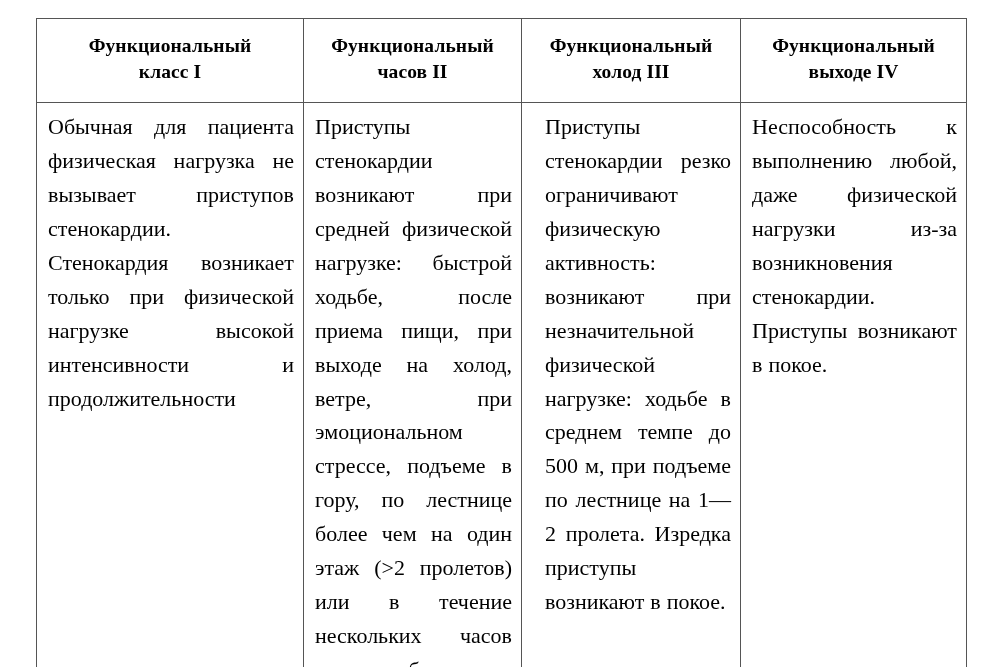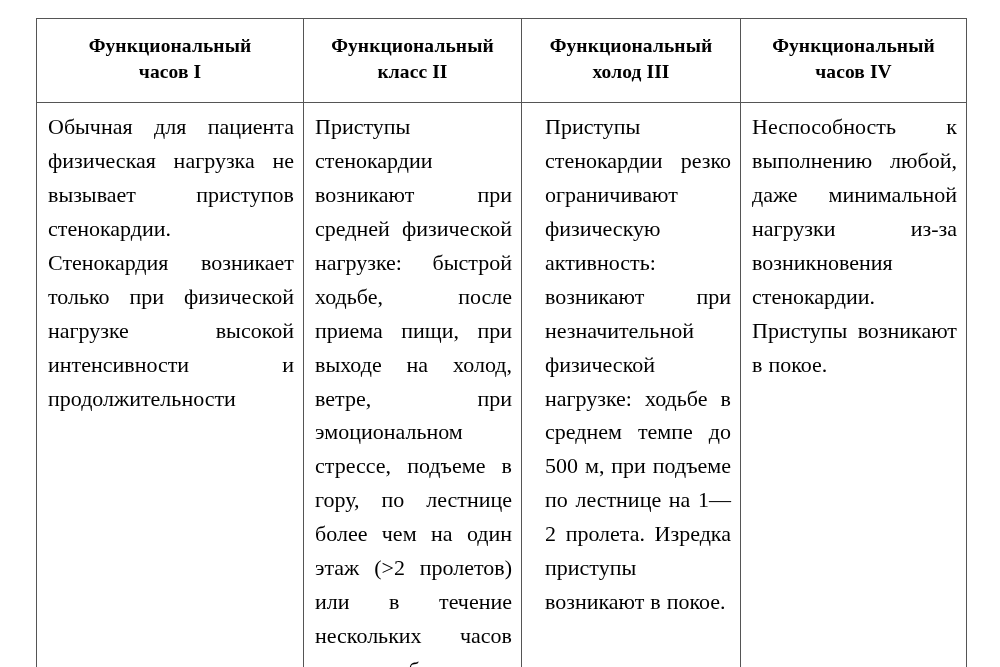--- a/index.html
+++ b/index.html
@@ -99,48 +99,48 @@
       <colgroup>
         <col class="c1">
         <col class="c2">
         <col class="c3">
         <col class="c4">
       </colgroup>
       <thead>
         <tr>
           <th>
             <span>Функциональный</span><br>
-            <span>часов I</span>
+            <span>класс I</span>
           </th>
           <th>
             <span>Функциональный</span><br>
-            <span>класс II</span>
+            <span>часов II</span>
           </th>
           <th>
             <span>Функциональный</span><br>
             <span>холод III</span>
           </th>
           <th>
             <span>Функциональный</span><br>
-            <span>часов IV</span>
+            <span>выходе IV</span>
           </th>
         </tr>
       </thead>
       <tbody>
         <tr>
           <td class="col1">
             <span class="cell-text">Обычная для пациента физическая нагрузка не вызывает приступов стенокардии. Стенокардия возникает только при физической нагрузке высокой интенсивности и продолжительности</span>
           </td>
           <td class="col2">
             <span class="cell-text">Приступы стенокардии возникают при средней физической нагрузке: быстрой ходьбе, после приема пищи, при выходе на холод, ветре, при эмоциональном стрессе, подъеме в гору, по лестнице более чем на один этаж (&gt;2 пролетов) или в течение нескольких часов после пробуждения.</span>
           </td>
           <td class="col3">
             <span class="cell-text">Приступы стенокардии резко ограничивают физическую активность: возникают при незначительной физической нагрузке: ходьбе в среднем темпе до 500 м, при подъеме по лестнице на 1—2 пролета. Изредка приступы возникают в покое.</span>
           </td>
           <td class="col4">
-            <span class="cell-text">Неспособность к выполнению любой, даже минимальной нагрузки из-за возникновения стенокардии. Приступы возникают в покое.</span>
+            <span class="cell-text">Неспособность к выполнению любой, даже физической нагрузки из-за возникновения стенокардии. Приступы возникают в покое.</span>
           </td>
         </tr>
       </tbody>
     </table>
   </div>
 
 </div>
 
 </body></html>

